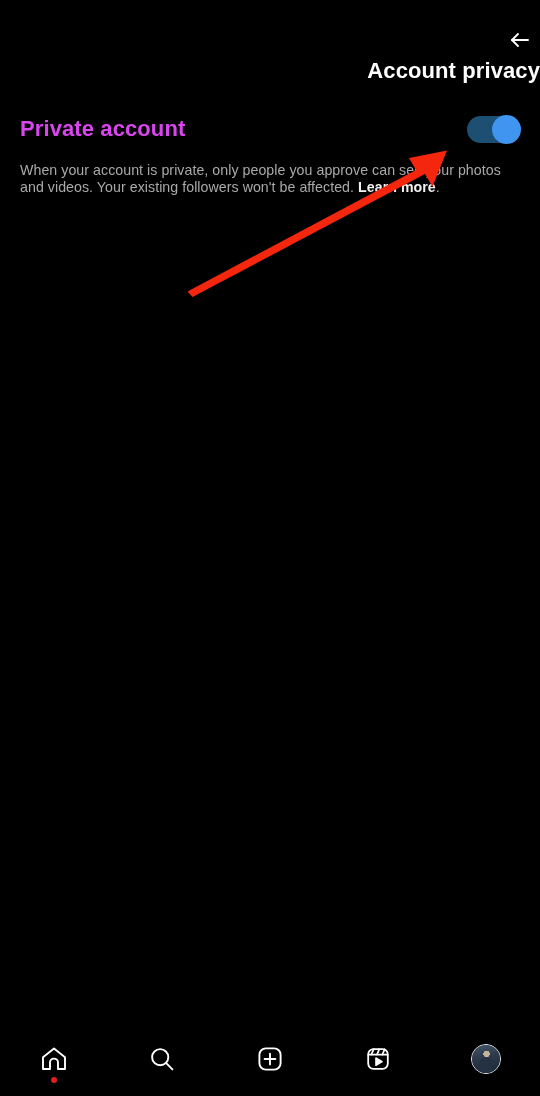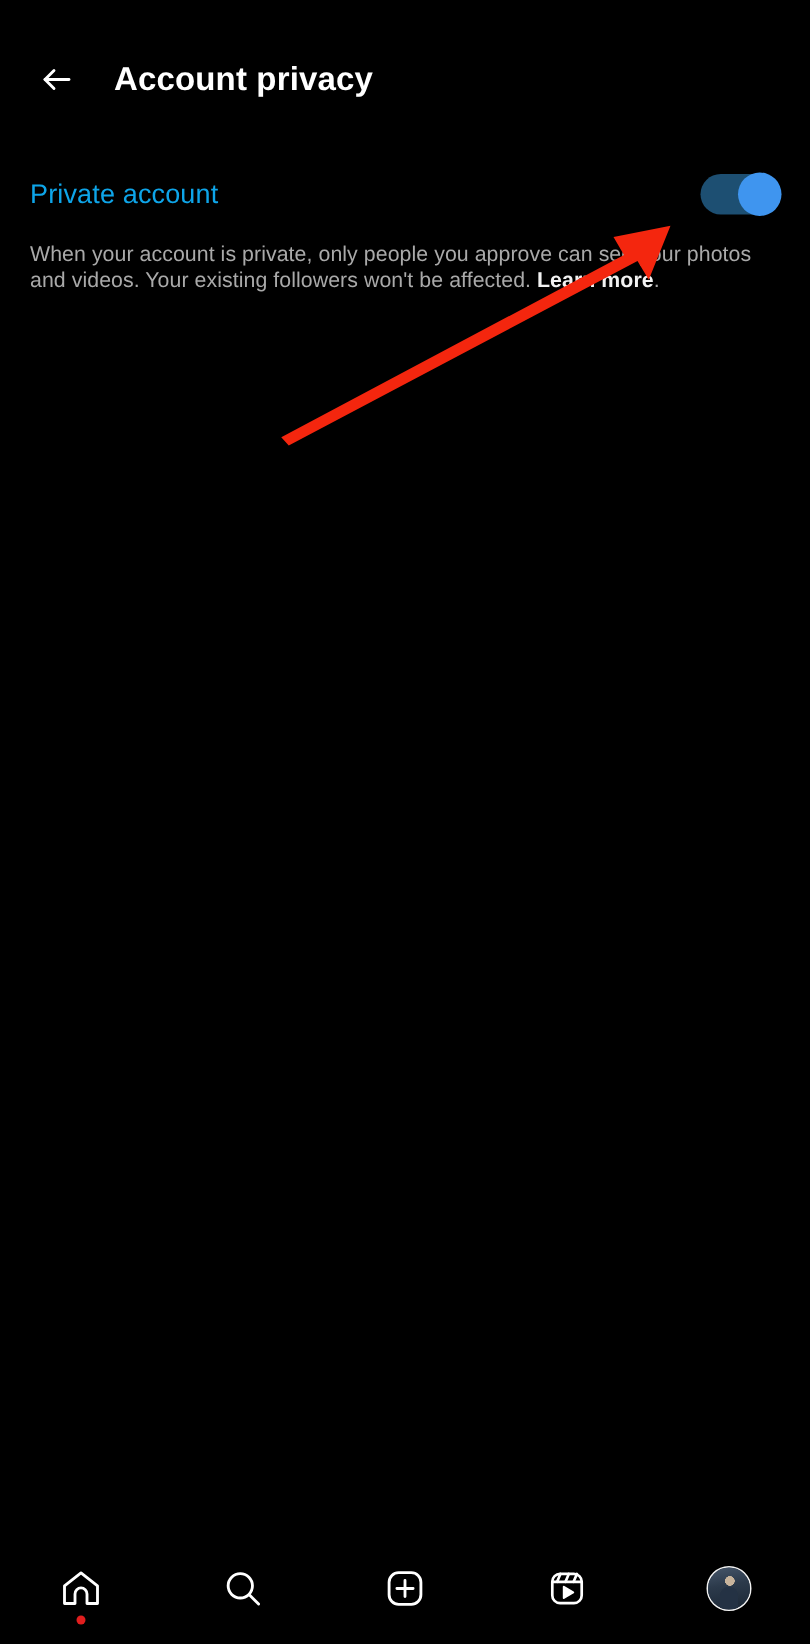--- a/index.html
+++ b/index.html
@@ -17,22 +17,23 @@
   }
 
   
   .statusbar { height:22px; width:100%; background:#000; }
 
   
   .header {
     position:relative;
     height:62px;
     display:flex;
-    align-items:center;
+    align-items:flex-end;
     padding-left:18px;
+    flex-direction:column;
   }
   .back-btn {
     width:40px; height:40px;
     display:flex; align-items:center; justify-content:center;
     cursor:pointer;
   }
   .back-btn svg { display:block; }
   .page-title {
     margin-left:18px;
     color:#ffffff;
@@ -44,23 +45,23 @@
   
   .setting-row {
     height:46px;
     margin-top:22px;
     padding:0 22px 0 20px;
     display:flex;
     align-items:center;
     justify-content:space-between;
   }
   .setting-label {
-    color:#0ea5e9;
-    font-size:18px;
-    font-weight:normal;
+    color:#d946ef;
+    font-size:22px;
+    font-weight:bold;
     letter-spacing:0.1px;
   }
 
   
   .toggle {
     position:relative;
     width:51px; height:27px;
     border-radius:14px;
     background:#1d4f72;
     cursor:pointer;

